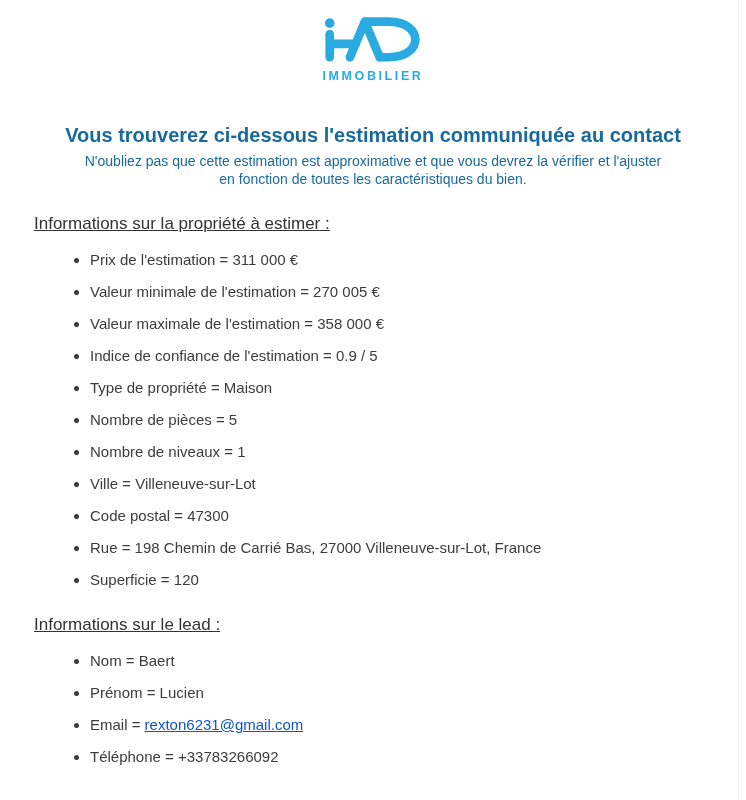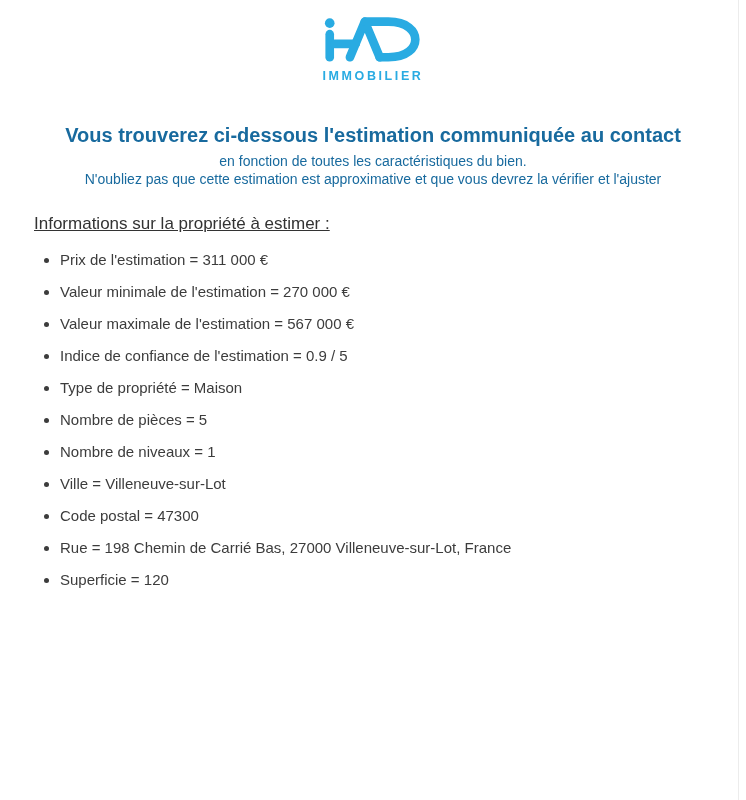--- a/index.html
+++ b/index.html
@@ -54,21 +54,21 @@
   
   .section-heading {
     margin: 26px 0 0 34px;
     font-size: 17px;
     font-weight: normal;
     color: #333333;
     text-decoration: underline;
   }
   ul.info-list {
     margin: 17px 0 0 0;
-    padding-left: 60px;
+    padding-left: 90px;
     list-style-type: disc;
   }
   ul.info-list li {
     font-size: 15px;
     line-height: 18px;
     margin-bottom: 14px;
     color: #3c3c3c;
   }
   .lead-section .section-heading { margin-top: 26px; }
   a.email-link {
@@ -90,36 +90,45 @@
         <path d="M28 45 L43.5 8 L59 45" stroke="#29abe2" stroke-width="9" stroke-linecap="round" stroke-linejoin="round"></path>
         <path d="M12 31 L34 31" stroke="#29abe2" stroke-width="9" stroke-linecap="round"></path>
         <path d="M43.5 8 L68 8 C 88 8 96 18 96 26.5 C 96 35 88 45 68 45 L59 45" stroke="#29abe2" stroke-width="9" stroke-linecap="round" stroke-linejoin="round"></path>
       </svg>
     </span>
     <div class="logo-sub">IMMOBILIER</div>
   </div>
 
   <div class="intro-title">Vous trouverez ci-dessous l'estimation communiquée au contact</div>
   <div class="intro-note">
+    <div>N'oubliez pas que cette estimation est approximative et que vous devrez la vérifier et l'ajuster</div>
     <div>en fonction de toutes les caractéristiques du bien.</div>
-    <div>N'oubliez pas que cette estimation est approximative et que vous devrez la vérifier et l'ajuster</div>
   </div>
 
   <div class="property-section">
     <div class="section-heading">Informations sur la propriété à estimer :</div>
     <ul class="info-list">
       <li>Prix de l'estimation = 311 000 €</li>
-      <li>Valeur minimale de l'estimation = 270 000 €</li>
-      <li>Valeur maximale de l'estimation = 567 000 €</li>
+      <li>Valeur minimale de l'estimation = 270 005 €</li>
+      <li>Valeur maximale de l'estimation = 358 000 €</li>
       <li>Indice de confiance de l'estimation = 0.9 / 5</li>
       <li>Type de propriété = Maison</li>
       <li>Nombre de pièces = 5</li>
       <li>Nombre de niveaux = 1</li>
       <li>Ville = Villeneuve-sur-Lot</li>
       <li>Code postal = 47300</li>
       <li>Rue = 198 Chemin de Carrié Bas, 27000 Villeneuve-sur-Lot, France</li>
       <li>Superficie = 120</li>
     </ul>
   </div>
 
+  <div class="lead-section">
+    <div class="section-heading">Informations sur le lead :</div>
+    <ul class="info-list">
+      <li>Nom = Baert</li>
+      <li>Prénom = Lucien</li>
+      <li><span>Email = </span><a class="email-link">rexton6231@gmail.com</a></li>
+      <li>Téléphone = +33783266092</li>
+    </ul>
+  </div>
 
   <div class="right-edge"></div>
 </div>
 
 </body></html>

